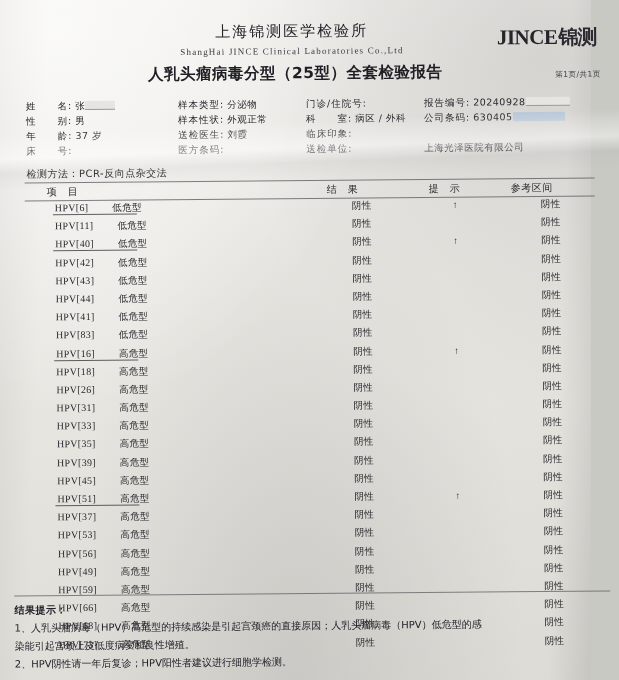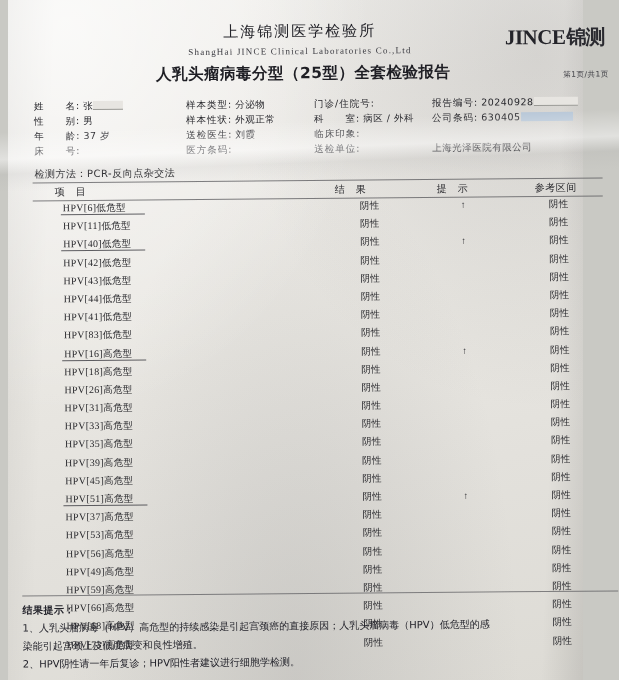--- a/index.html
+++ b/index.html
@@ -10,25 +10,26 @@
     width: 619px;
     height: 680px;
     overflow: hidden;
     background: #c9c9c4;
     font-family: "Liberation Sans", sans-serif;
   }
 
   
   #sheet {
     position: absolute;
-    left: 8px; top: 0;
+    left: 0; top: 0;
     width: 575px;
     height: 680px;
     background:
       linear-gradient(168deg, #f2f1ee 0%, #eceae6 22%, #e9e7e2 46%, #e3e1dc 70%, #dddbd5 100%);
+    padding-left: 16px;
   }
   
   #sheet::before {
     content: "";
     position: absolute;
     left: 0; top: 0; right: 0; bottom: 0;
     background:
       radial-gradient(ellipse at 10% 4%, rgba(255,255,255,0.65) 0%, rgba(255,255,255,0) 42%),
       radial-gradient(ellipse at 92% 8%, rgba(120,120,120,0.20) 0%, rgba(255,255,255,0) 40%),
       radial-gradient(ellipse at 50% 100%, rgba(140,140,140,0.25) 0%, rgba(255,255,255,0) 55%),
@@ -182,30 +183,30 @@
   }
   #table-head {
     position: relative;
     height: 18px;
     font-size: 10px;
   }
   #table-head .th { position: absolute; top: 3px; letter-spacing: 0.5px; }
   .col-item   { left: 22px; }
   .col-result { left: 302px; }
   .col-hint   { left: 404px; }
-  .col-ref    { left: 486px; margin-left: 16px; }
+  .col-ref    { left: 486px; }
 
   .trow {
     position: relative;
     height: 18.2px;
     font-size: 9.5px;
   }
   .trow .cell { position: absolute; top: 2px; letter-spacing: 0.3px; }
   .trow .name { left: 30px; font-family: "Liberation Serif", serif; font-size: 10px; }
-  .trow .name .cnpart { font-family: Liberation Sans, sans-serif; font-size: 9.5px; }
+  .trow .name .cnpart { font-family: Liberation Sans, sans-serif; font-size: 9.5px; margin-left: 24px; }
   .trow .res  { left: 327px; }
   .trow .hint { left: 428px; }
   .trow .ref  { left: 516px; }
 
   
   .ul-mark {
     position: absolute;
     left: 28px;
     top: 14px;
     width: 84px;

